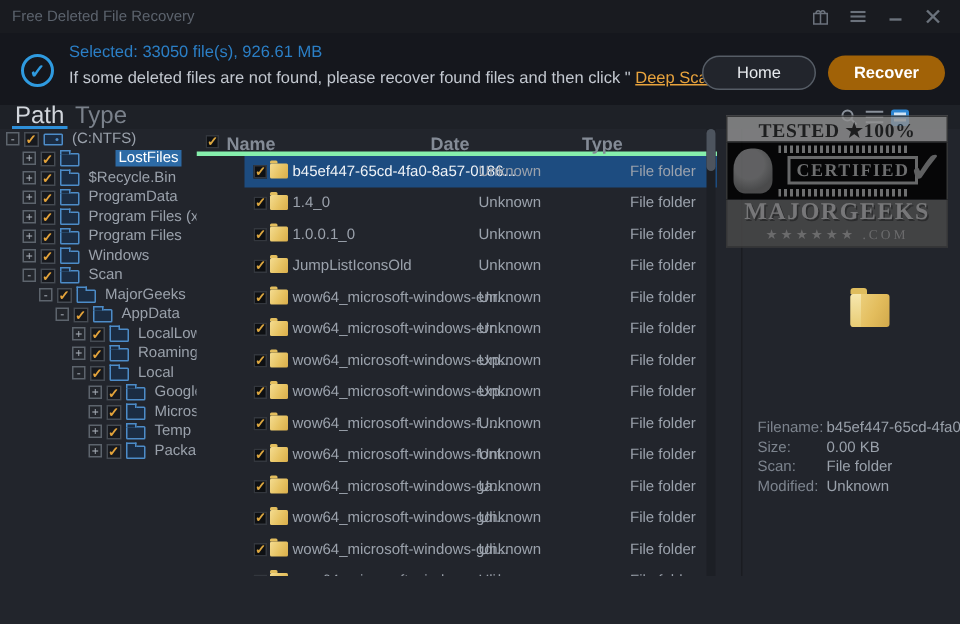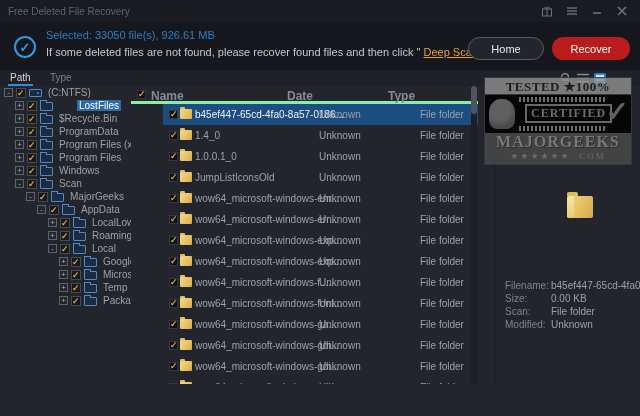--- a/index.html
+++ b/index.html
@@ -15,25 +15,25 @@
   .tb-ic svg { display:block; }
 
   
   #headerband { position:absolute; left:0; top:22px; width:640px; height:48px; background:#15171d; }
   .chk-circle { position:absolute; left:14px; top:14px; width:22px; height:22px; border:2px solid #2f9be0; border-radius:50%; color:#2f9be0; font-size:13px; font-weight:bold; display:flex; align-items:center; justify-content:center; }
   .sel-summary { position:absolute; left:46px; top:7px; font-size:11px; color:#2b7fc6; }
   .hint-line { position:absolute; left:46px; top:24px; font-size:11px; color:#c3c8d0; white-space:nowrap; }
   .deep-scan { color:#e8a33d; text-decoration:underline; cursor:pointer; }
   .btn { position:absolute; top:15px; height:23px; border-radius:12px; font-size:11px; display:flex; align-items:center; justify-content:center; cursor:pointer; }
   .btn-home { left:468px; width:76px; background:#22252c; border:1px solid #565d66; color:#e7eaee; }
-  .btn-recover { left:552px; width:78px; background:#b91c1c; color:#ffffff; font-weight:normal;text-align:right; }
+  .btn-recover { left:552px; width:78px; background:#a16207; color:#ffffff; font-weight:bold;text-align:right; }
 
   
   #tabstrip { position:absolute; left:0; top:70px; width:640px; height:16px; background:#1e2127; }
-  .tab { position:absolute; top:0; height:16px; font-size:10px; line-height:15px; padding:0 2px; cursor:pointer; }
+  .tab { position:absolute; top:0; height:16px; font-size:16px; line-height:15px; padding:0 2px; cursor:pointer; }
   .tab-path { left:8px; color:#d2d6dc; border-bottom:2px solid #2e8fd8; }
   .tab-type { left:48px; color:#7a818b; }
 
   
   .list-toolbar { position:absolute; left:560px; top:72px; display:flex; gap:5px; z-index:2; }
   .lt-ic { width:12px; height:12px; display:flex; align-items:center; justify-content:center; cursor:pointer; }
   .grid-active { width:12px; height:11px; background:#2d86d2; border-radius:2px; position:relative; }
   .grid-active::before, .grid-active::after { content:""; position:absolute; left:2px; right:2px; height:2px; background:#cfe4f5; }
   .grid-active::before { top:2px; } .grid-active::after { top:6px; }
 

